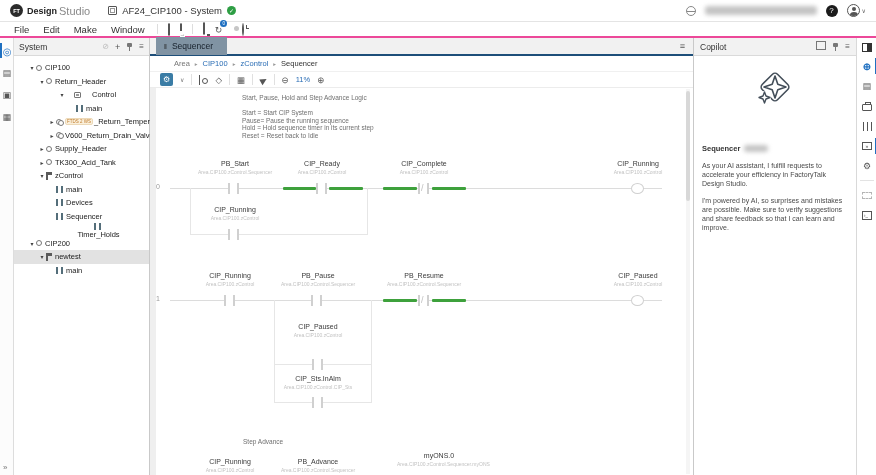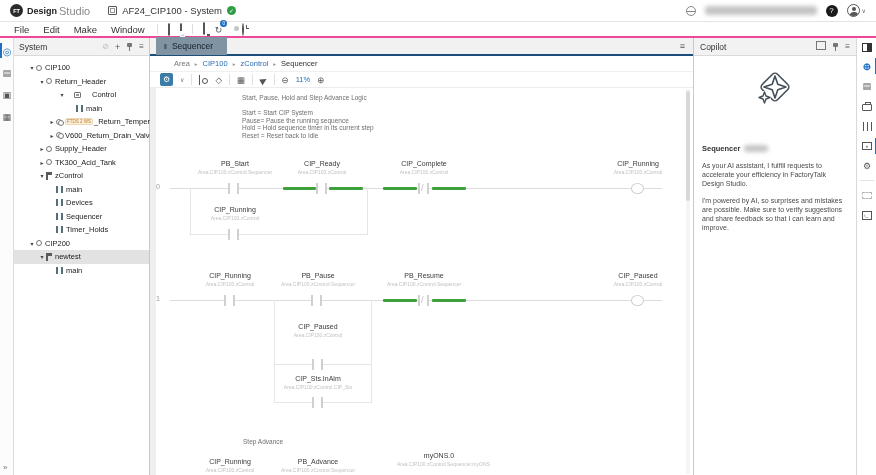--- a/index.html
+++ b/index.html
@@ -257,21 +257,21 @@
     <div class="trow" style="padding-left:34px;">
         <span class="texp"></span>
         <span class="ticon t-routine"></span>
         <span>Devices</span>
       </div>
     <div class="trow" style="padding-left:34px;">
         <span class="texp"></span>
         <span class="ticon t-routine"></span>
         <span>Sequencer</span>
       </div>
-    <div class="trow" style="padding-left:34px;">
+    <div class="trow" style="padding-left:34px;flex-direction:column;">
         <span class="texp"></span>
         <span class="ticon t-routine"></span>
         <span>Timer_Holds</span>
       </div>
     <div class="trow" style="padding-left:14px;">
         <span class="texp">▾</span>
         <span class="ticon t-container"></span>
         <span>CIP200</span>
       </div>
     <div class="trow selected" style="padding-left:24px;">

